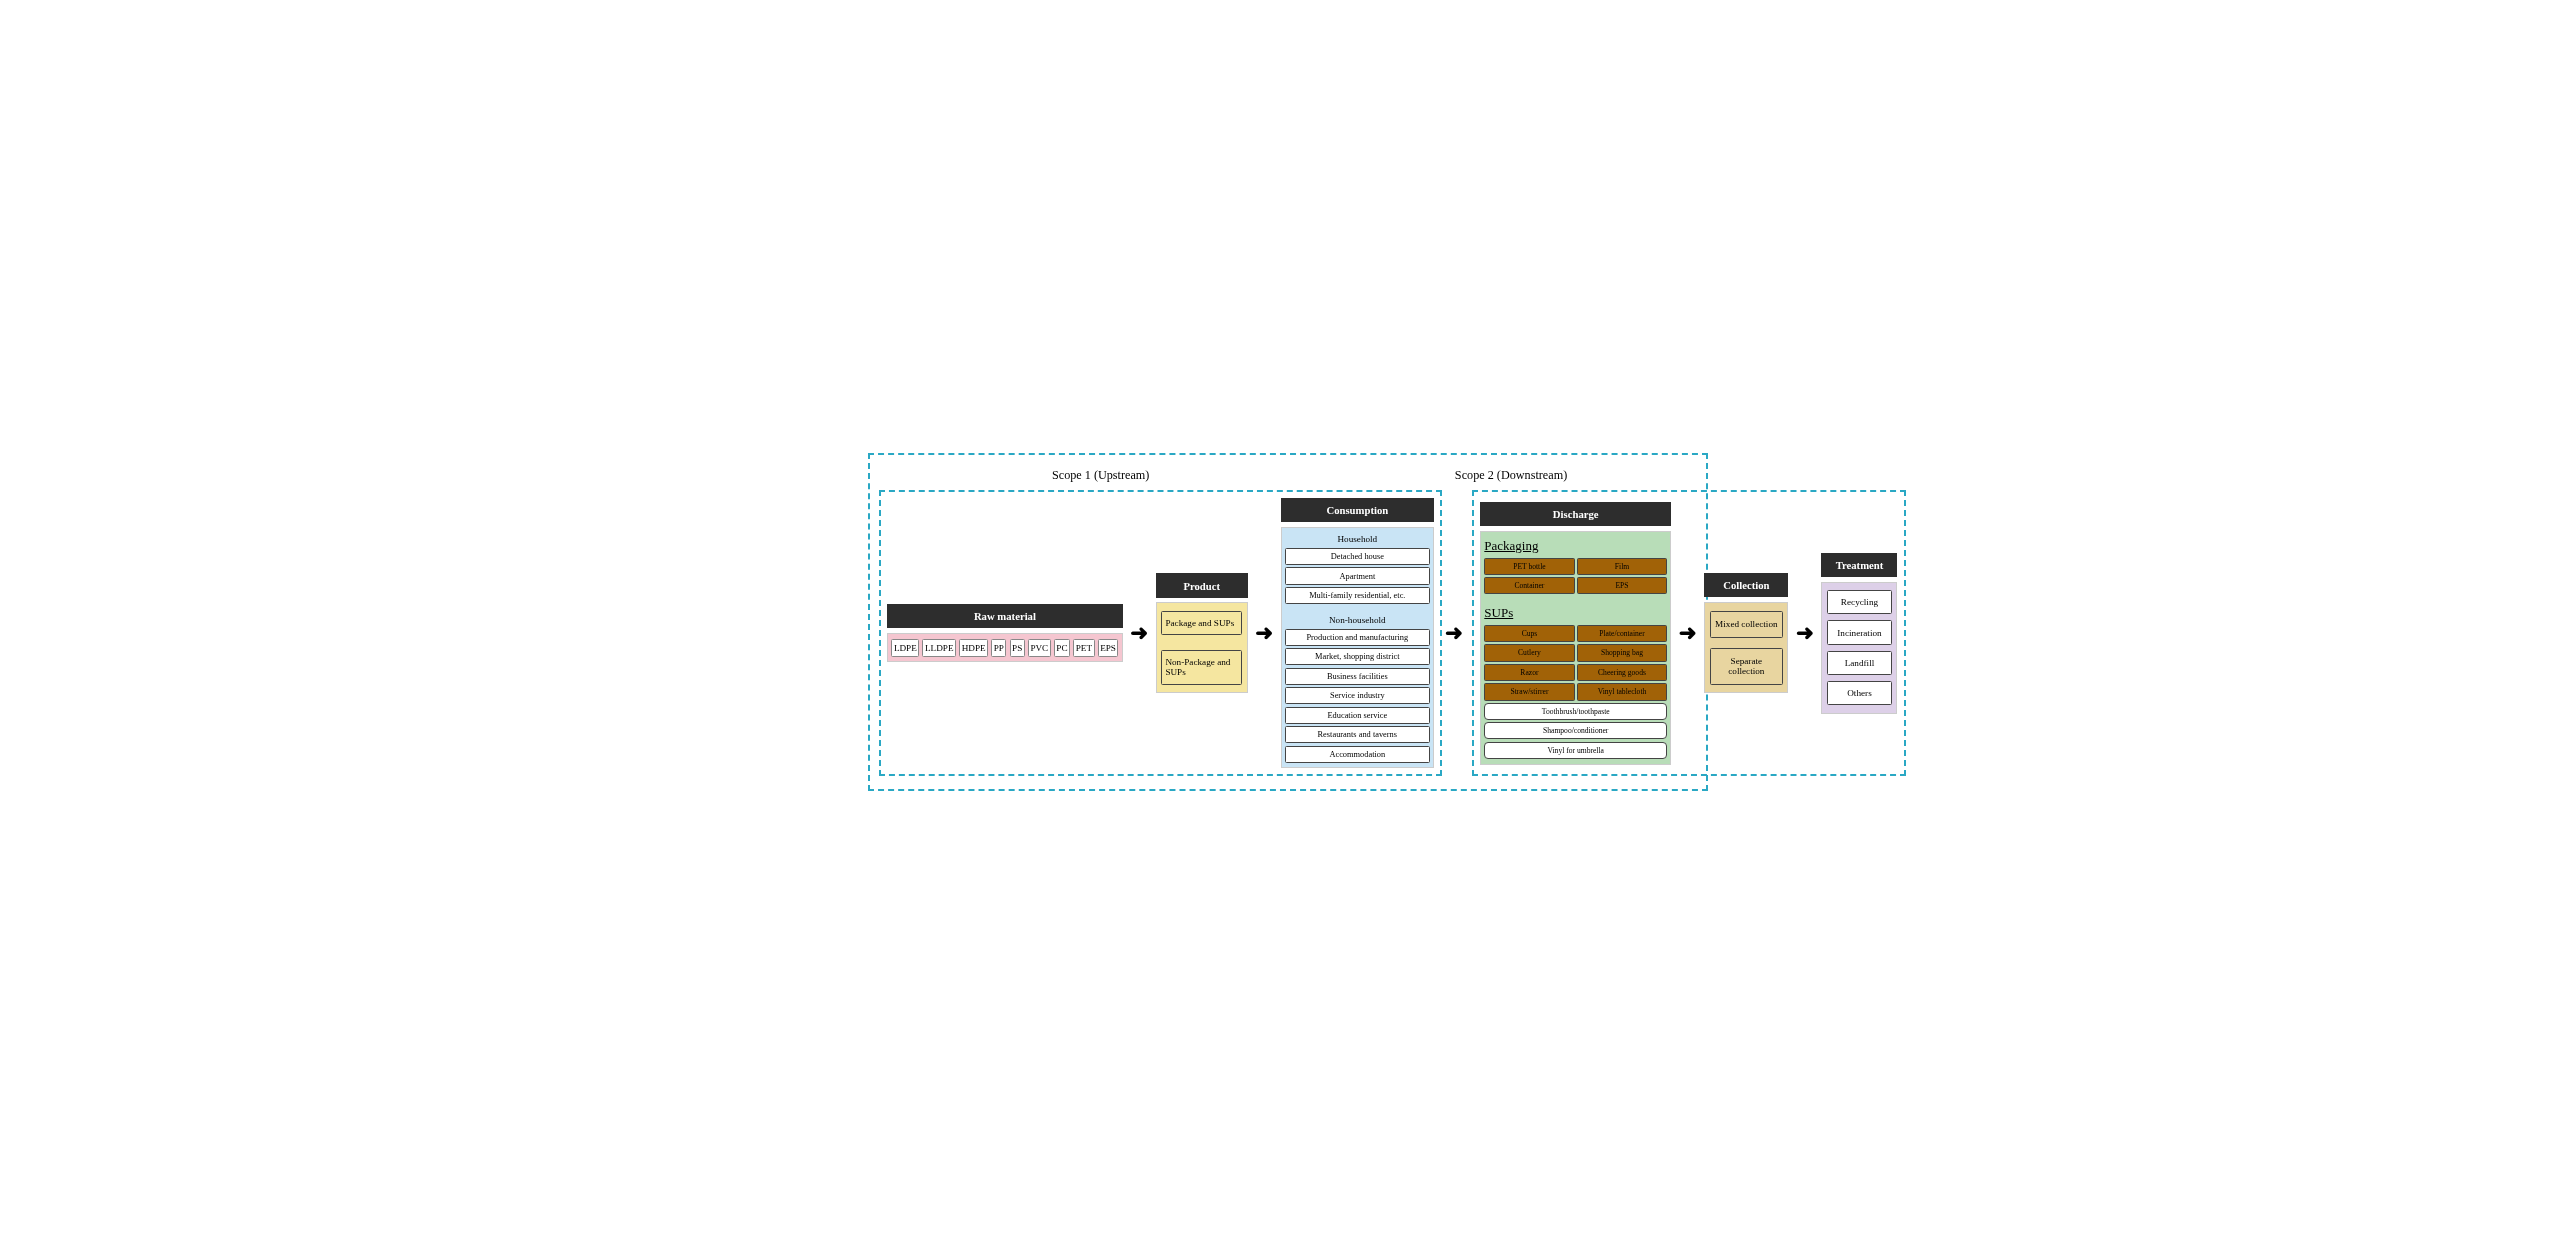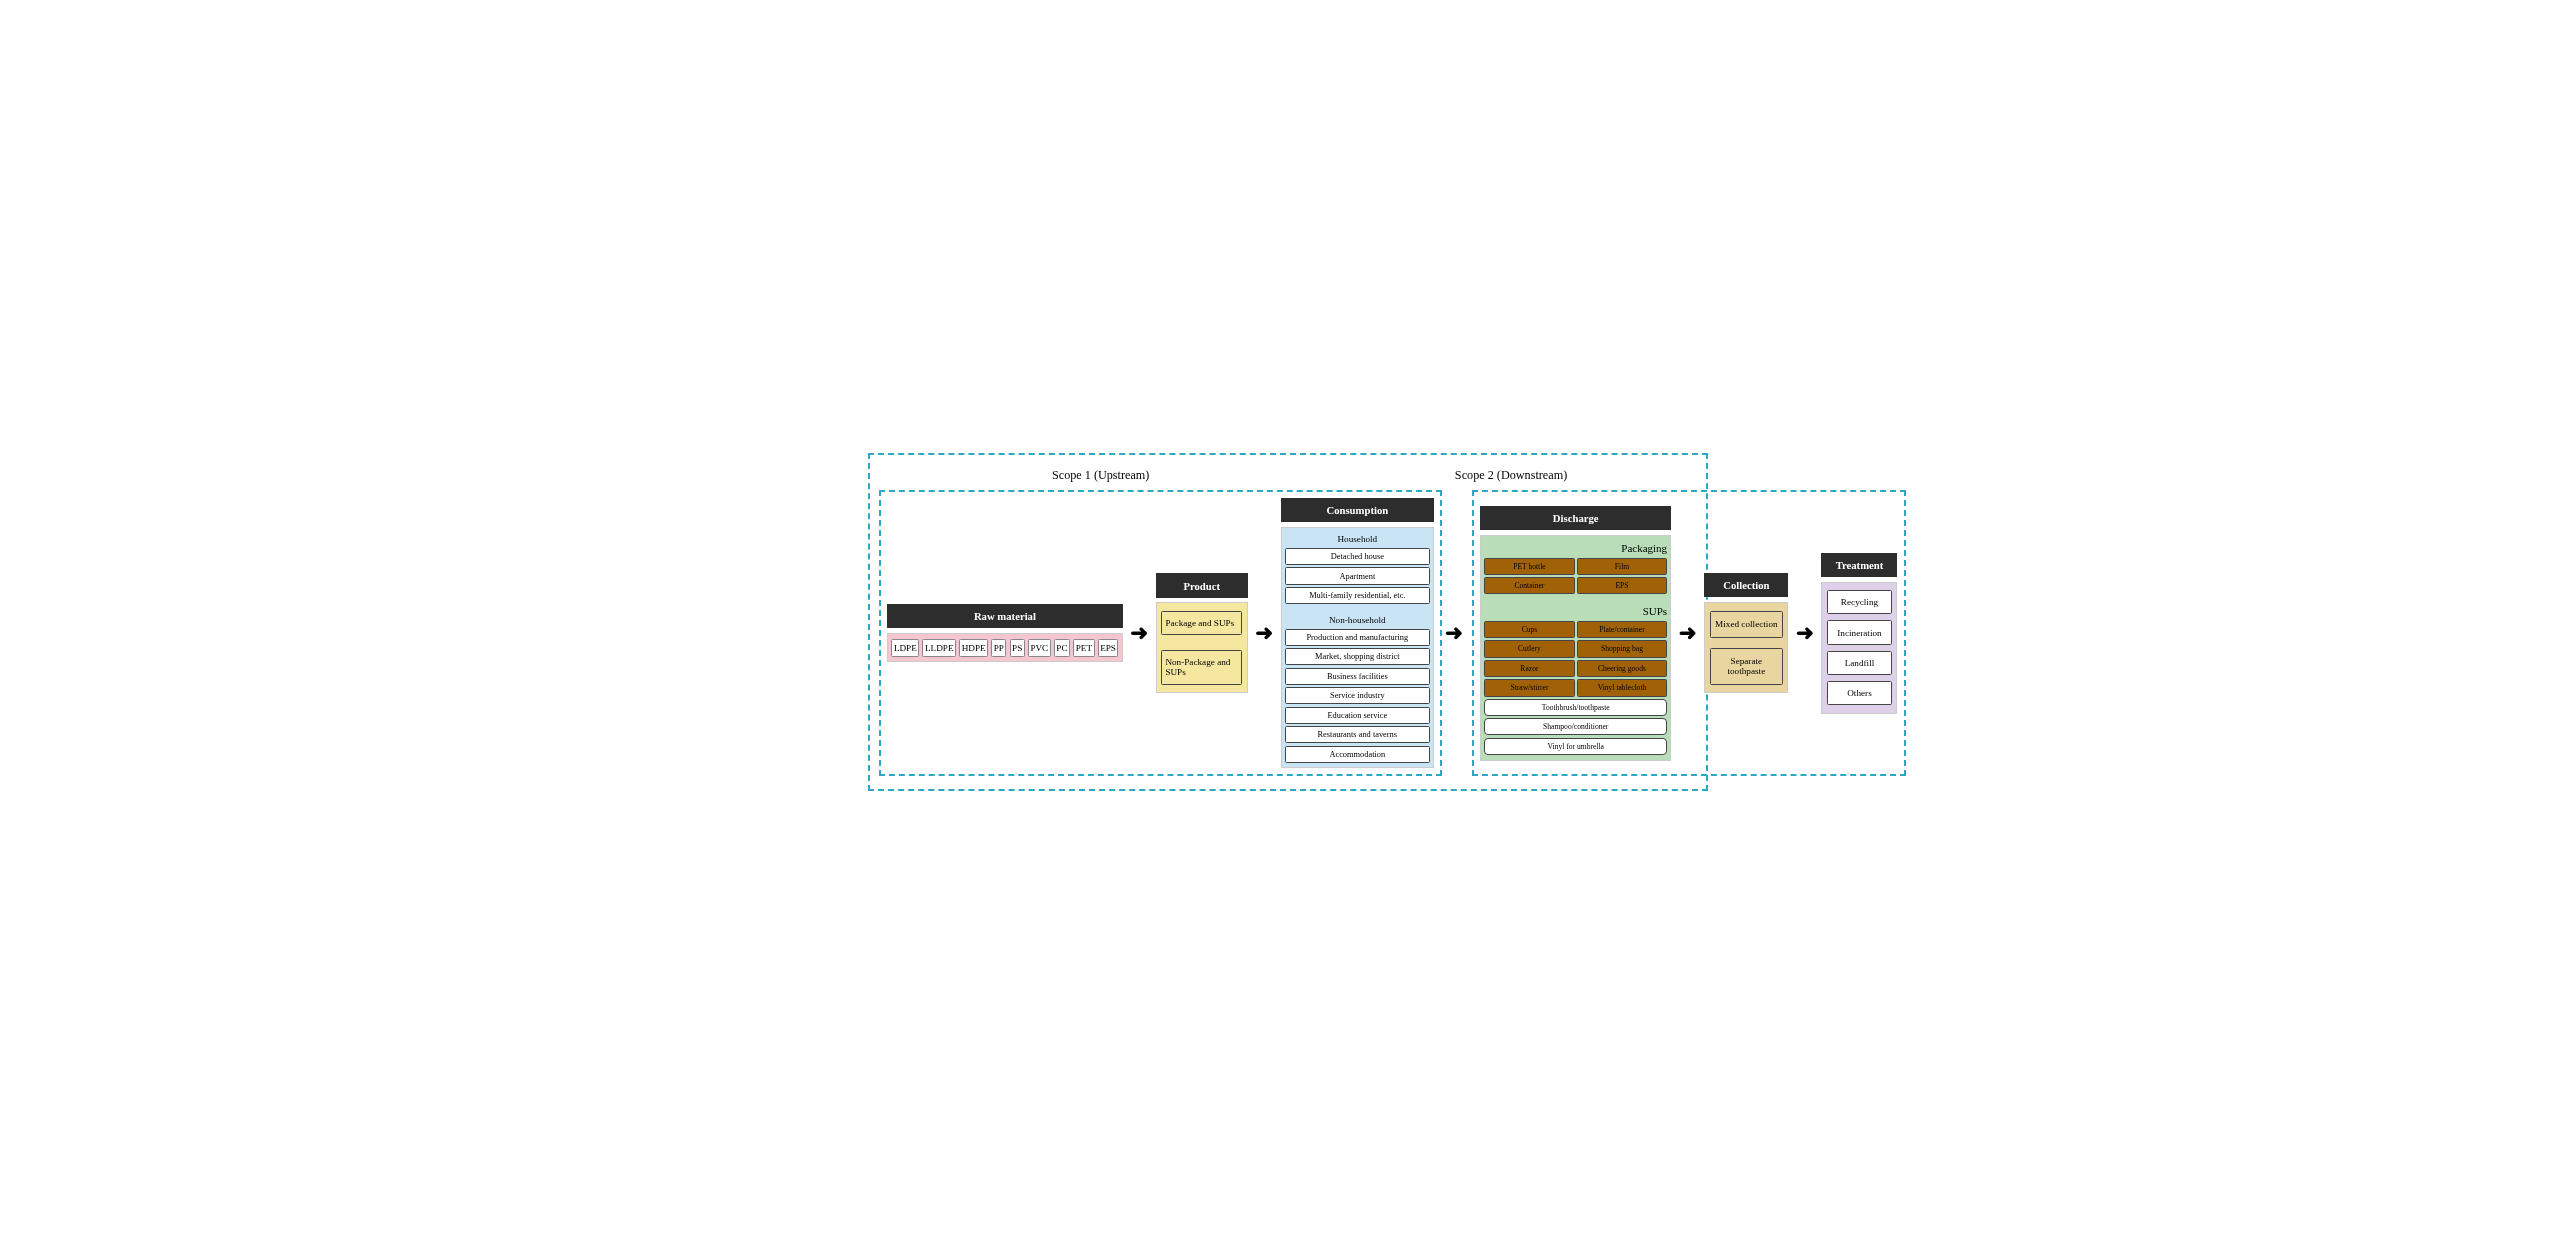--- a/index.html
+++ b/index.html
@@ -188,23 +188,24 @@
       border: 0.8px solid #ccc;
       width: 100%;
       padding: 4.6px 3.1px;
       display: flex;
       flex-direction: column;
       gap: 2.3px;
       flex: 1;
     }
 
     .discharge-section-header {
-      text-align: right;
-      font-size: 11px;
+      text-align: left;
+      font-size: 13px;
       padding: 1.5px 0;
+      text-decoration: underline;
     }
 
     .discharge-grid {
       display: grid;
       grid-template-columns: 1fr 1fr;
       gap: 2.3px;
     }
 
     .discharge-item {
       background: #a16207;
@@ -399,21 +400,21 @@
         </div>
       </div>
 
       <div class="arrow">➜</div>
 
       <div class="collection-col col">
         <div class="col-with-header" style="width:100%; height:100%;">
           <div class="col-header">Collection</div>
           <div class="col-content" style="background:#e8d5a0; border:0.8px solid #ccc; padding:7.6px 4.6px; display:flex; flex-direction:column; justify-content:center; gap:10px; flex:1;">
             <div class="collection-item">Mixed collection</div>
-            <div class="collection-item">Separate toothpaste</div>
+            <div class="collection-item">Separate collection</div>
           </div>
         </div>
       </div>
 
       <div class="arrow">➜</div>
 
       <div class="treatment-col col">
         <div class="col-with-header" style="width:100%; height:100%;">
           <div class="col-header">Treatment</div>
           <div class="col-content" style="background:#ddd0e8; border:0.8px solid #ccc; padding:7.6px 4.6px; display:flex; flex-direction:column; justify-content:center; gap:6.1px; flex:1;">

